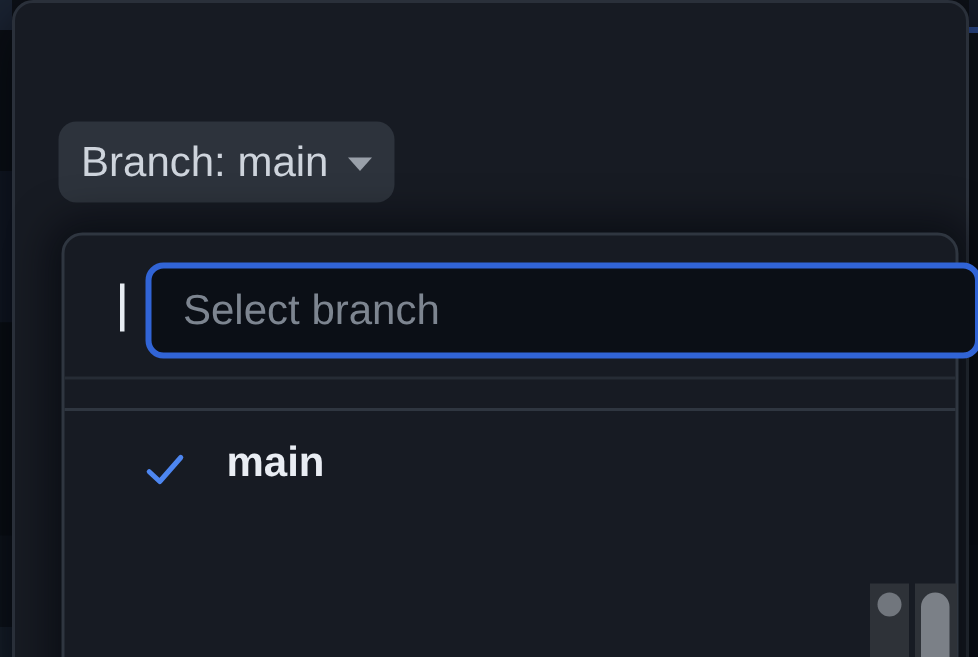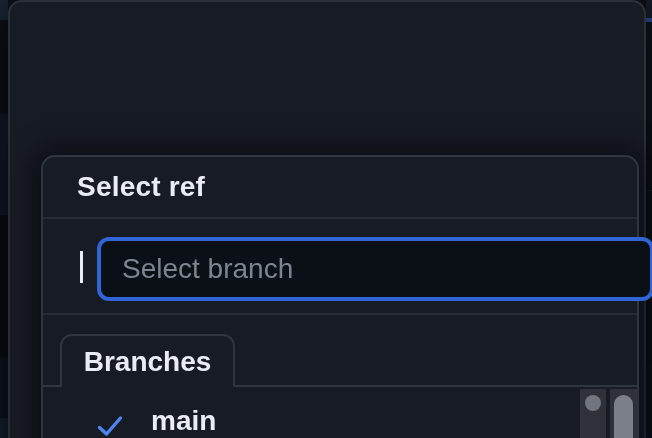--- a/index.html
+++ b/index.html
@@ -146,38 +146,36 @@
 <div class="edge" style="left:646px;top:0;width:6px;height:18px;background:#151b28;"></div>
 <div class="edge" style="left:646px;top:18px;width:6px;height:4px;background:#2c4a8c;"></div>
 <div class="edge" style="left:646px;top:22px;width:6px;height:168px;background:#0e1218;"></div>
 <div class="edge" style="left:646px;top:190px;width:6px;height:1px;background:#1b212b;"></div>
 <div class="edge" style="left:646px;top:191px;width:6px;height:172px;background:#0e1218;"></div>
 <div class="edge" style="left:646px;top:363px;width:6px;height:75px;background:#10151c;"></div>
 
 <div class="popover">
 
 
+  <button class="branch-btn">
+    <span>Branch: main</span>
+    <span class="caret-down"></span>
+  </button>
 
   <div class="ref-dialog">
 
-    <div class="ref-header">
-      <span class="ref-title">Select ref</span>
-    </div>
 
     <div class="ref-search">
       <div class="ref-input-wrap">
         <input class="ref-input" type="text" placeholder="Select branch" style="">
         <div class="text-cursor"></div>
       </div>
     </div>
 
     <div class="tabnav">
-      <div class="tab active">
-        <span>Branches</span>
-      </div>
     </div>
 
     <div class="ref-list">
       <div class="ref-row">
         <svg class="check-icon" width="26" height="22" viewBox="0 0 26 22" aria-hidden="true">
           <path d="M2.5 12.5 L9.5 19 L23.5 3" fill="none" stroke="var(--check_blue)" stroke-width="3.4" stroke-linecap="round" stroke-linejoin="round"></path>
         </svg>
         <span class="ref-name">main</span>
       </div>
     </div>

